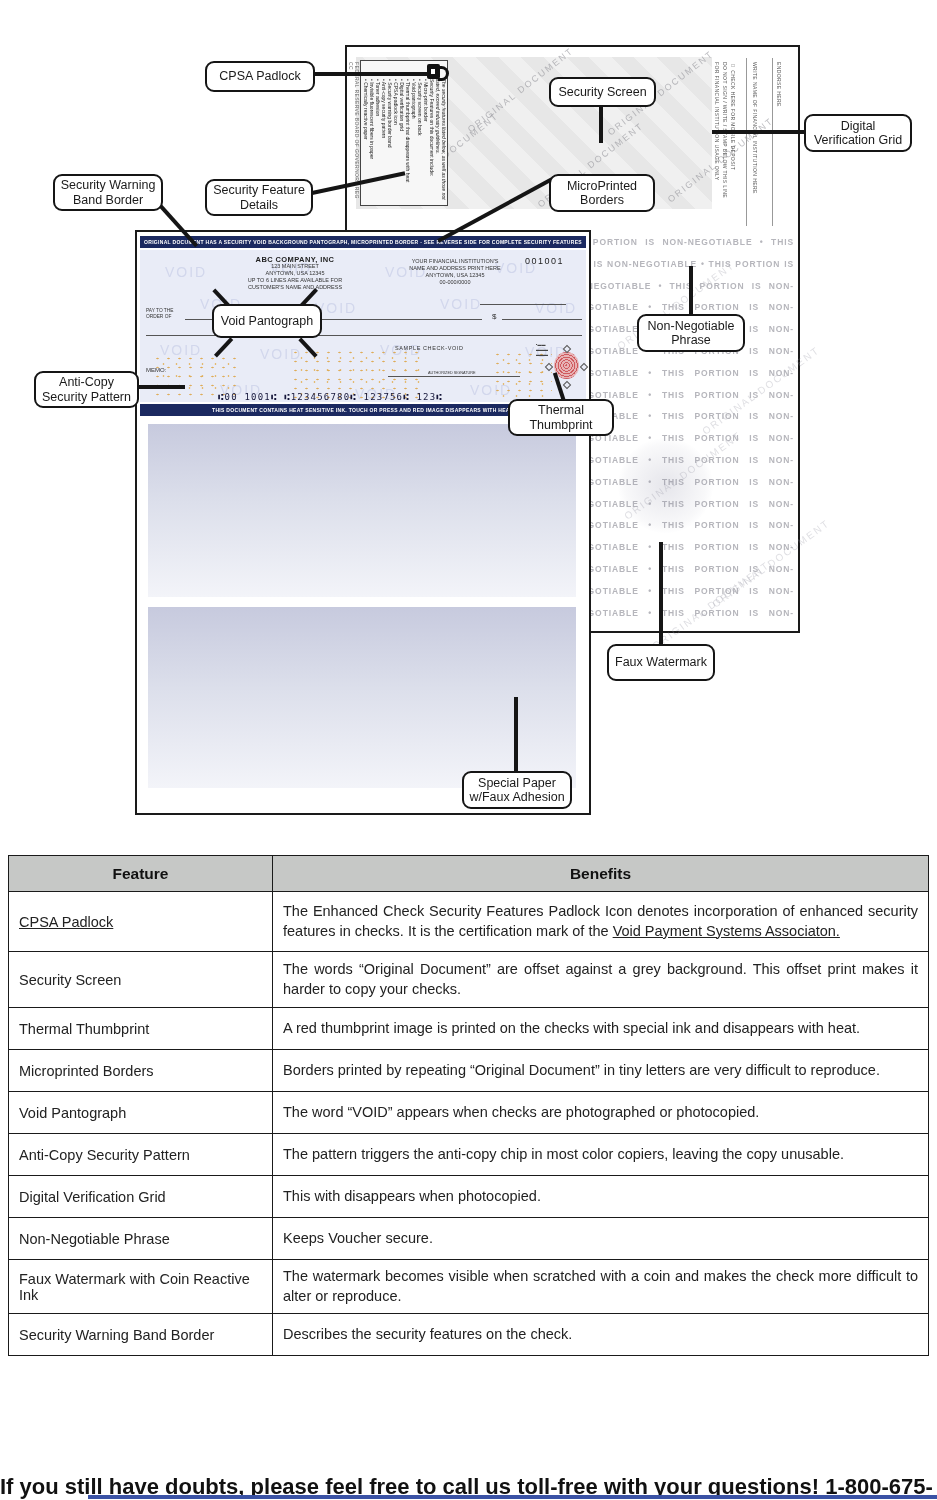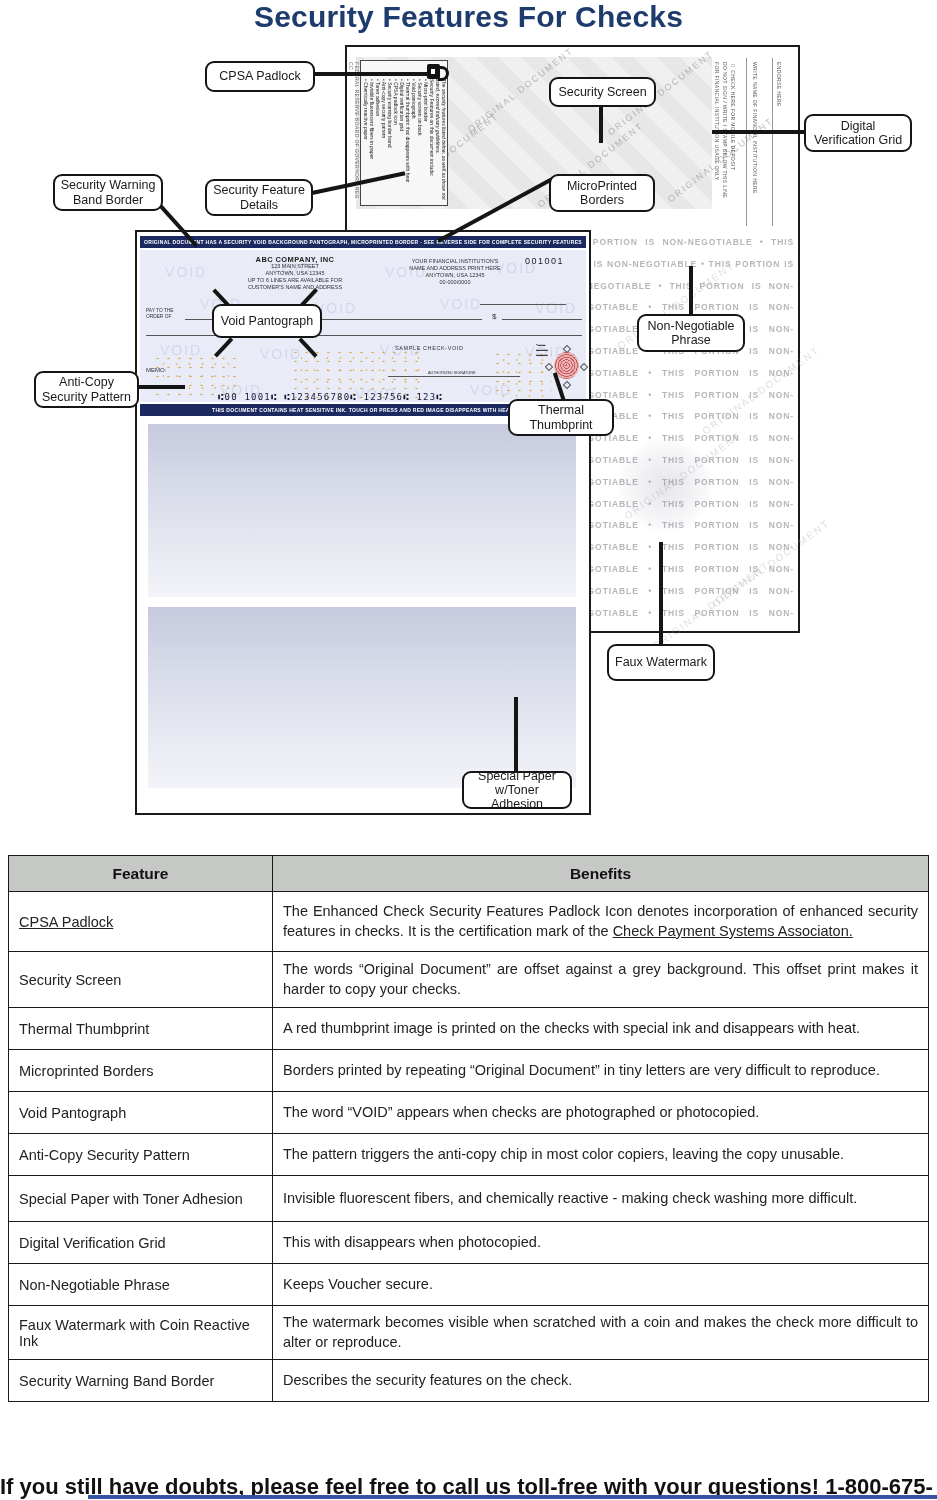--- a/index.html
+++ b/index.html
@@ -94,21 +94,20 @@
   
   #footer{position:absolute;left:0;top:1474px;width:100%;text-align:left;
         font-size:22px;font-weight:bold;color:#111;}
   #bottom-bar{position:absolute;left:88px;top:1495px;width:849px;height:4px;background:#3a52a5;}
 </style>
 </head>
 <body>
 
 <div id="page">
 
-  <div id="title">Security Features For Checks</div>
 
   <div id="check-back"></div>
   <div id="screen-panel"></div>
   <div id="od-marks">
       <span class="od-mark" style="left: 380px; top: 150px;">ORIGINAL DOCUMENT</span>
       <span class="od-mark" style="left: 455px; top: 85px;">ORIGINAL DOCUMENT</span>
       <span class="od-mark" style="left: 525px; top: 160px;">ORIGINAL DOCUMENT</span>
       <span class="od-mark" style="left: 595px; top: 88px;">ORIGINAL DOCUMENT</span>
       <span class="od-mark" style="left: 655px; top: 155px;">ORIGINAL DOCUMENT</span>
       <span class="od-faint" style="left: 605px; top: 300px;">ORIGINAL DOCUMENT</span>
@@ -231,35 +230,35 @@
   <div class="callout" style="left:549px;top:77px;width:107px;height:30px;">Security Screen</div>
   <div class="callout" style="left:804px;top:114px;width:108px;height:38px;">Digital Verification Grid</div>
   <div class="callout" style="left:53px;top:174px;width:110px;height:37px;">Security Warning Band Border</div>
   <div class="callout" style="left:205px;top:179px;width:108px;height:37px;">Security Feature Details</div>
   <div class="callout" style="left:549px;top:174px;width:106px;height:38px;">MicroPrinted Borders</div>
   <div class="callout" style="left:212px;top:304px;width:110px;height:34px;">Void Pantograph</div>
   <div class="callout" style="left:637px;top:314px;width:108px;height:38px;">Non-Negotiable Phrase</div>
   <div class="callout" style="left:34px;top:371px;width:105px;height:37px;">Anti-Copy Security Pattern</div>
   <div class="callout" style="left:508px;top:399px;width:106px;height:37px;">Thermal Thumbprint</div>
   <div class="callout" style="left:607px;top:644px;width:108px;height:37px;">Faux Watermark</div>
-  <div class="callout" style="left:462px;top:771px;width:110px;height:38px;">Special Paper w/Toner Adhesion</div>
+  <div class="callout" style="left:462px;top:771px;width:110px;height:38px;">Special Paper w/Faux Adhesion</div>
 
   <table id="feature-table">
     <colgroup>
         <col style="width:264px">
         <col>
       </colgroup>
     <tbody>
         <tr style="height:36px;">
       <th>Feature</th>
       <th>Benefits</th>
     </tr>
     <tr style="height:60px;">
       <td class="feature"><span class="ulink">CPSA Padlock</span></td>
-      <td class="benefit"><span>The Enhanced Check Security Features Padlock Icon denotes incorporation of enhanced security features in checks. It is the certification mark of the </span><span class="ulink">Check Payment Systems Associaton.</span></td>
+      <td class="benefit"><span>The Enhanced Check Security Features Padlock Icon denotes incorporation of enhanced security features in checks. It is the certification mark of the </span><span class="ulink">Void Payment Systems Associaton.</span></td>
     </tr>
     <tr style="height:56px;">
       <td class="feature">Security Screen</td>
       <td class="benefit">The words “Original Document” are offset against a grey background. This offset print makes it harder to copy your checks.</td>
     </tr>
     <tr style="height:42px;">
       <td class="feature">Thermal Thumbprint</td>
       <td class="benefit">A red thumbprint image is printed on the checks with special ink and disappears with heat.</td>
     </tr>
     <tr style="height:42px;">
@@ -267,24 +266,20 @@
       <td class="benefit">Borders printed by repeating “Original Document” in tiny letters are very difficult to reproduce.</td>
     </tr>
     <tr style="height:42px;">
       <td class="feature">Void Pantograph</td>
       <td class="benefit">The word “VOID” appears when checks are photographed or photocopied.</td>
     </tr>
     <tr style="height:42px;">
       <td class="feature">Anti-Copy Security Pattern</td>
       <td class="benefit">The pattern triggers the anti-copy chip in most color copiers, leaving the copy unusable.</td>
     </tr>
-    <tr style="height:46px;">
-      <td class="feature">Special Paper with Toner Adhesion</td>
-      <td class="benefit">Invisible fluorescent fibers, and chemically reactive - making check washing more difficult.</td>
-    </tr>
     <tr style="height:42px;">
       <td class="feature">Digital Verification Grid</td>
       <td class="benefit">This with disappears when photocopied.</td>
     </tr>
     <tr style="height:42px;">
       <td class="feature">Non-Negotiable Phrase</td>
       <td class="benefit">Keeps Voucher secure.</td>
     </tr>
     <tr style="height:54px;">
       <td class="feature">Faux Watermark with Coin Reactive Ink</td>

